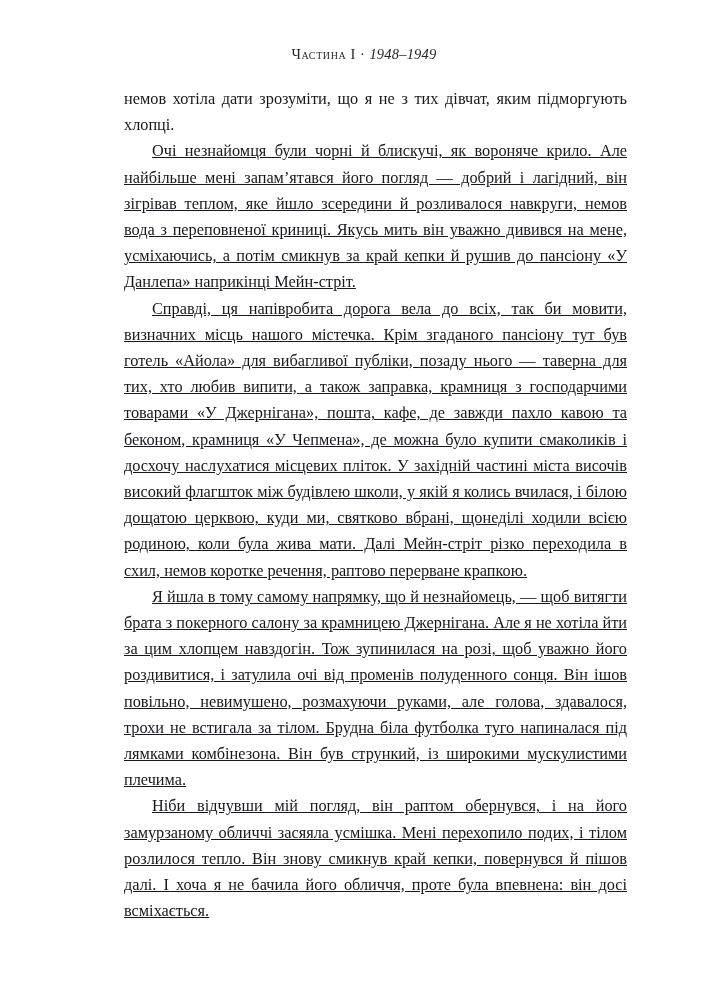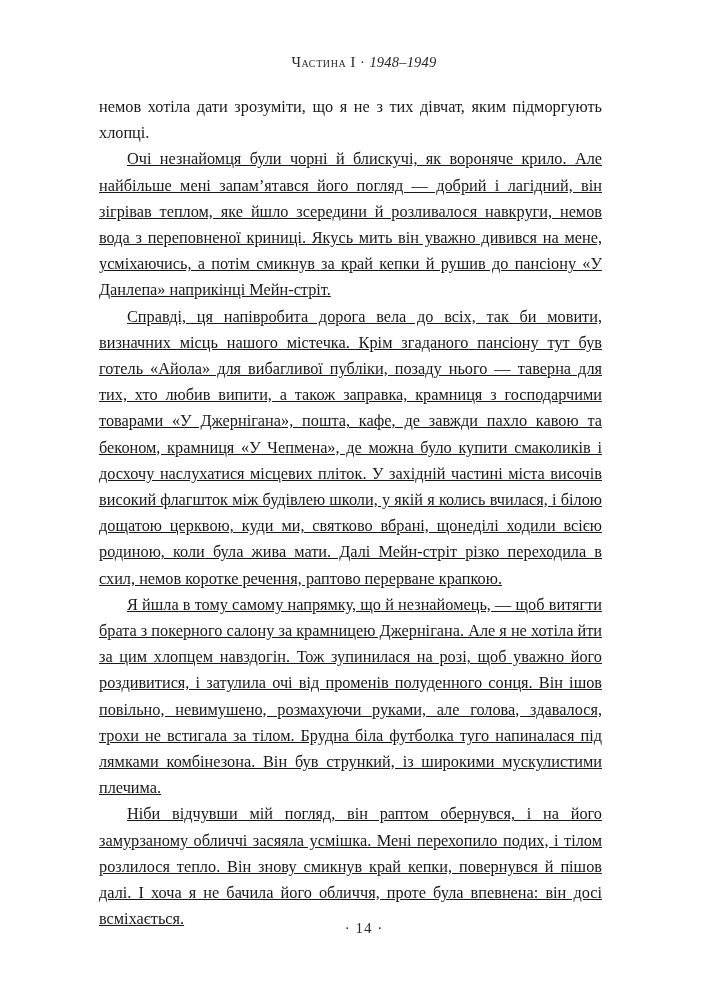--- a/index.html
+++ b/index.html
@@ -15,21 +15,20 @@
     position: relative;
     overflow: hidden;
   }
   .page {
     width: 728px;
     height: 872px;
     box-sizing: border-box;
     padding: 0;
     position: relative;
     background: #ffffff;
-    margin-top: 8px;
   }
   .running-head {
     position: absolute;
     top: 46px;
     left: 0;
     width: 728px;
     text-align: center;
     font-size: 14.5px;
     letter-spacing: 0.6px;
     color: #26272b;
@@ -38,21 +37,21 @@
   .running-head .rh-num {
     font-style: italic;
     letter-spacing: 0.2px;
   }
   .running-head .rh-sep {
     padding: 0 4px;
   }
   .body-text {
     position: absolute;
     top: 86px;
-    left: 99px;
+    left: 124px;
     width: 503px;
     font-size: 16.3px;
     line-height: 26.2px;
     text-align: justify;
     text-justify: inter-word;
     color: #17181c;
     hyphens: manual;
   }
   .body-text p {
     margin: 0;
@@ -83,15 +82,14 @@
   </div>
 
   <div class="body-text">
     <p>немов хотіла дати зрозуміти, що я не з тих дівчат, яким підморгують хлопці.</p>
     <p class="indent">Очі незнайомця були чорні й блискучі, як вороняче крило. Але найбільше мені запам’ятався його погляд — добрий і лагідний, він зігрівав теплом, яке йшло зсередини й розливалося навкруги, немов вода з переповненої криниці. Якусь мить він уважно дивився на мене, усміхаючись, а потім смикнув за край кепки й рушив до пансіону «У Данлепа» наприкінці Мейн-стріт.</p>
     <p class="indent">Справді, ця напівробита дорога вела до всіх, так би мовити, визначних місць нашого містечка. Крім згаданого пансіону тут був готель «Айола» для вибагливої публіки, позаду нього — таверна для тих, хто любив випити, а також заправка, крамниця з господарчими товарами «У Джернігана», пошта, кафе, де завжди пахло кавою та беконом, крамниця «У Чепмена», де можна було купити смаколиків і досхочу наслухатися місцевих пліток. У західній частині міста височів високий флагшток між будівлею школи, у якій я колись вчилася, і білою дощатою церквою, куди ми, святково вбрані, щонеділі ходили всією родиною, коли була жива мати. Далі Мейн-стріт різко переходила в схил, немов коротке речення, раптово перерване крапкою.</p>
     <p class="indent">Я йшла в тому самому напрямку, що й незнайомець, — щоб витягти брата з покерного салону за крамницею Джернігана. Але я не хотіла йти за цим хлопцем навздогін. Тож зупинилася на розі, щоб уважно його роздивитися, і затулила очі від променів полуденного сонця. Він ішов повільно, невимушено, розмахуючи руками, але голова, здавалося, трохи не встигала за тілом. Брудна біла футболка туго напиналася під лямками комбінезона. Він був стрункий, із широкими мускулистими плечима.</p>
     <p class="indent">Ніби відчувши мій погляд, він раптом обернувся, і на його замурзаному обличчі засяяла усмішка. Мені перехопило подих, і тілом розлилося тепло. Він знову смикнув край кепки, повернувся й пішов далі. І хоча я не бачила його обличчя, проте була впевнена: він досі всміхається.</p>
   </div>
 
-  <div class="folio">· 14 ·</div>
 
 </div>
 
 </body></html>

